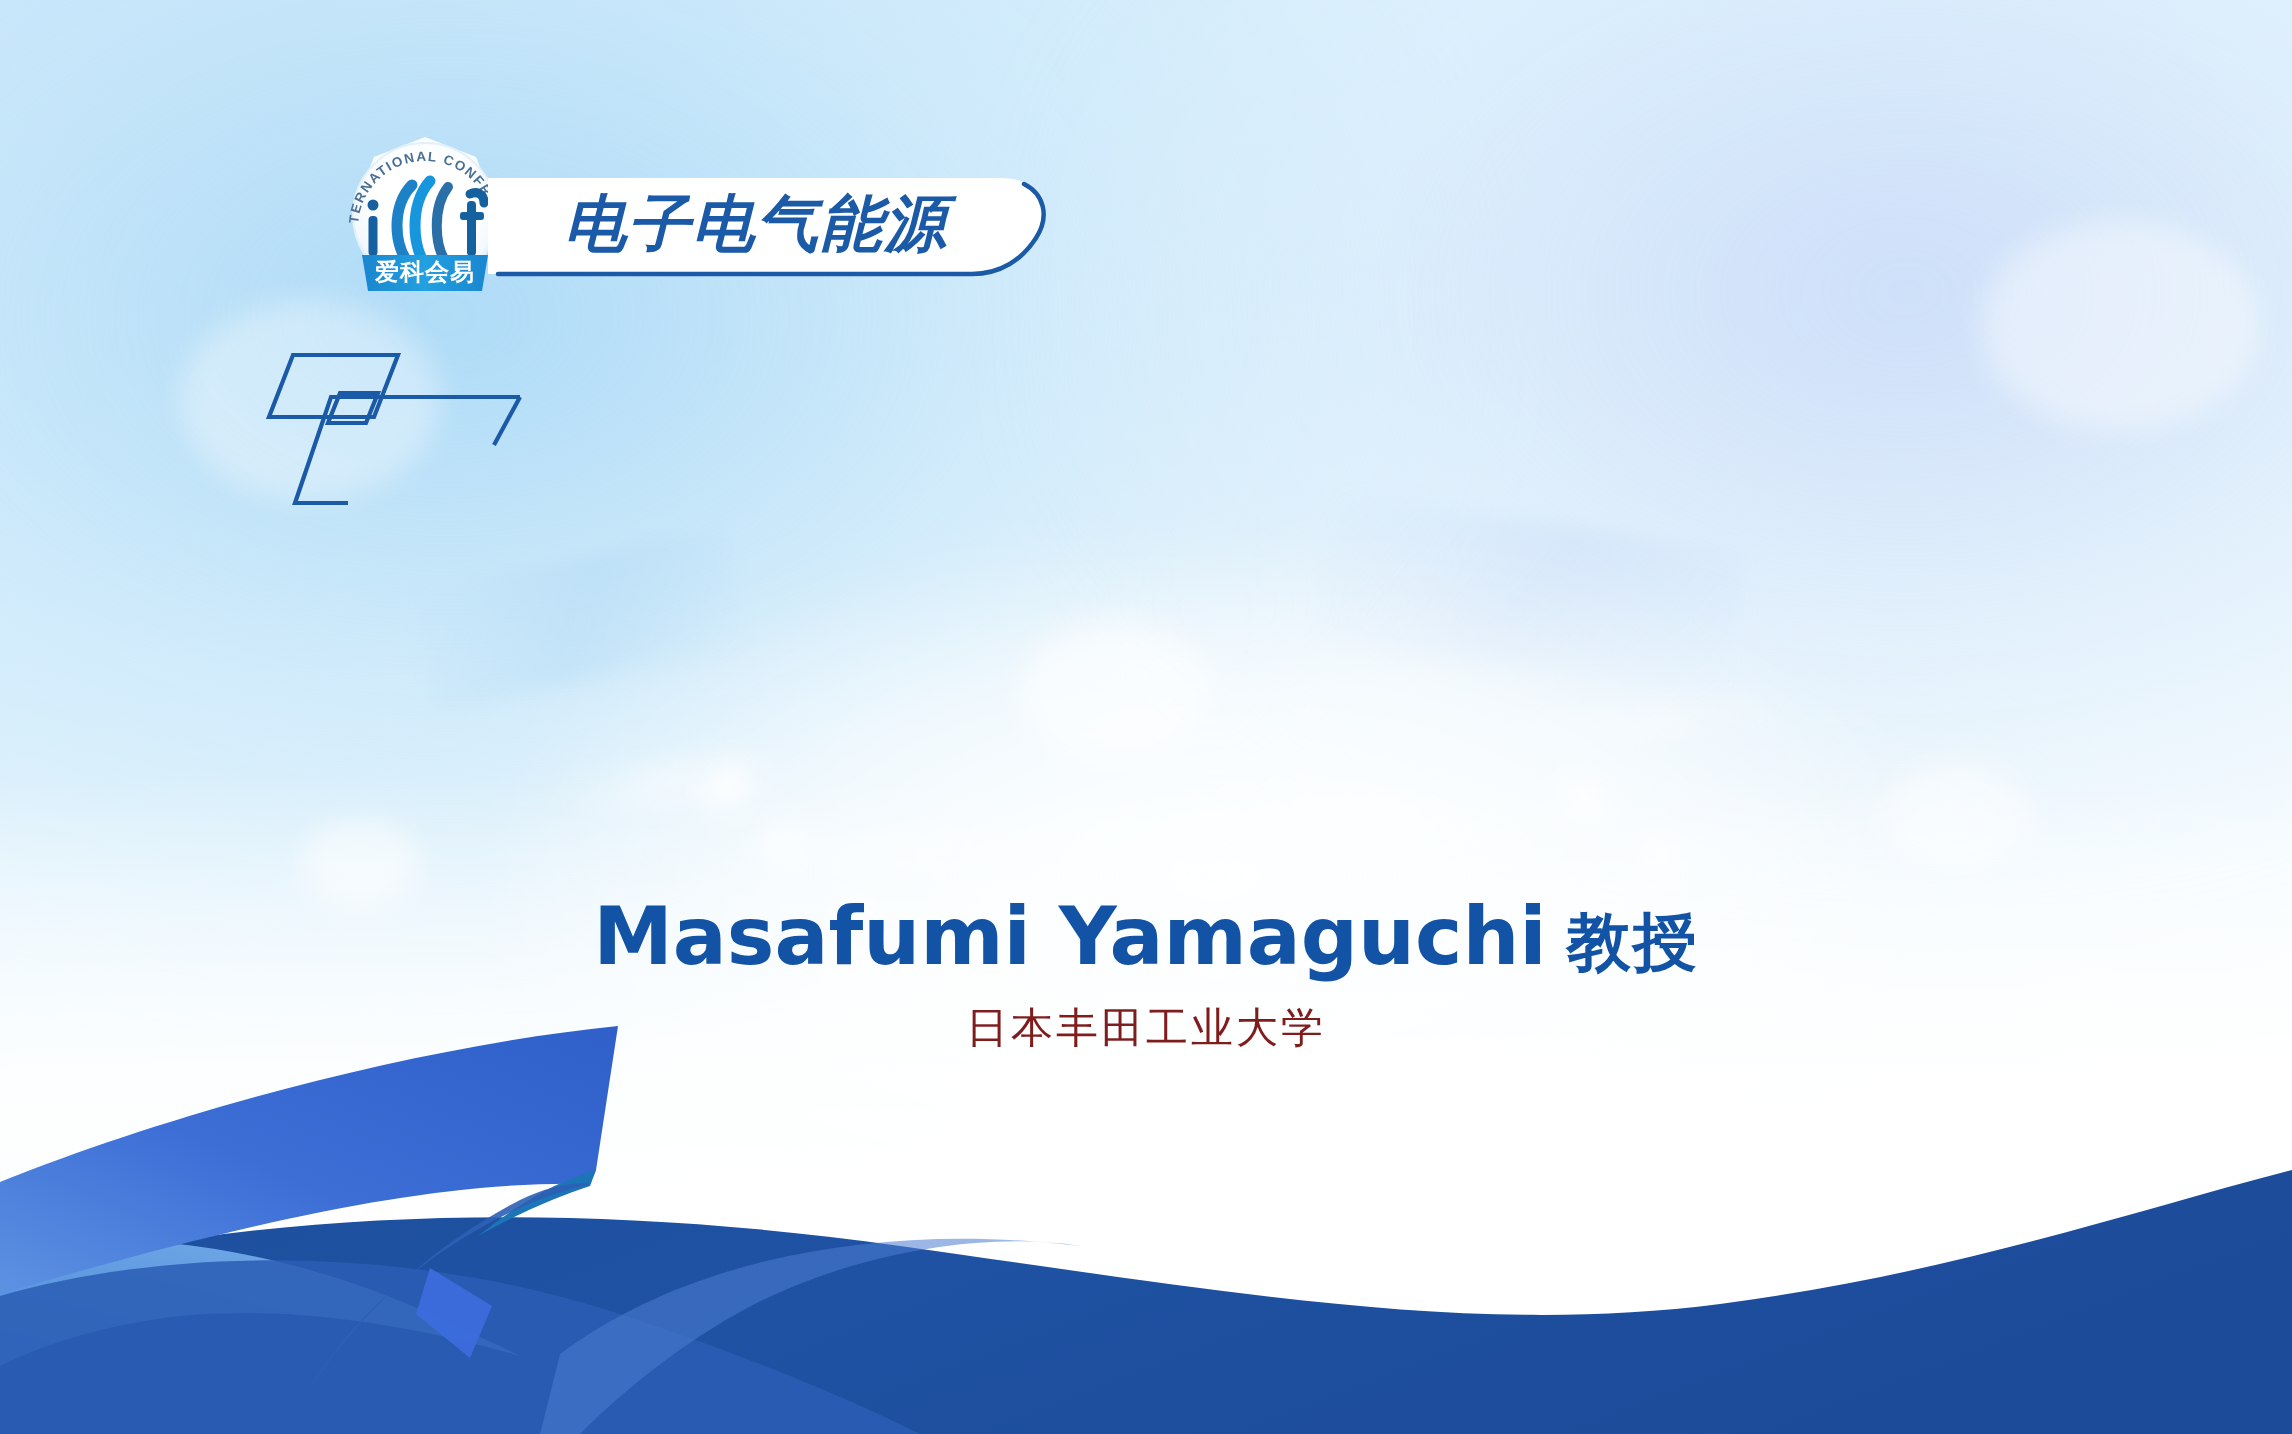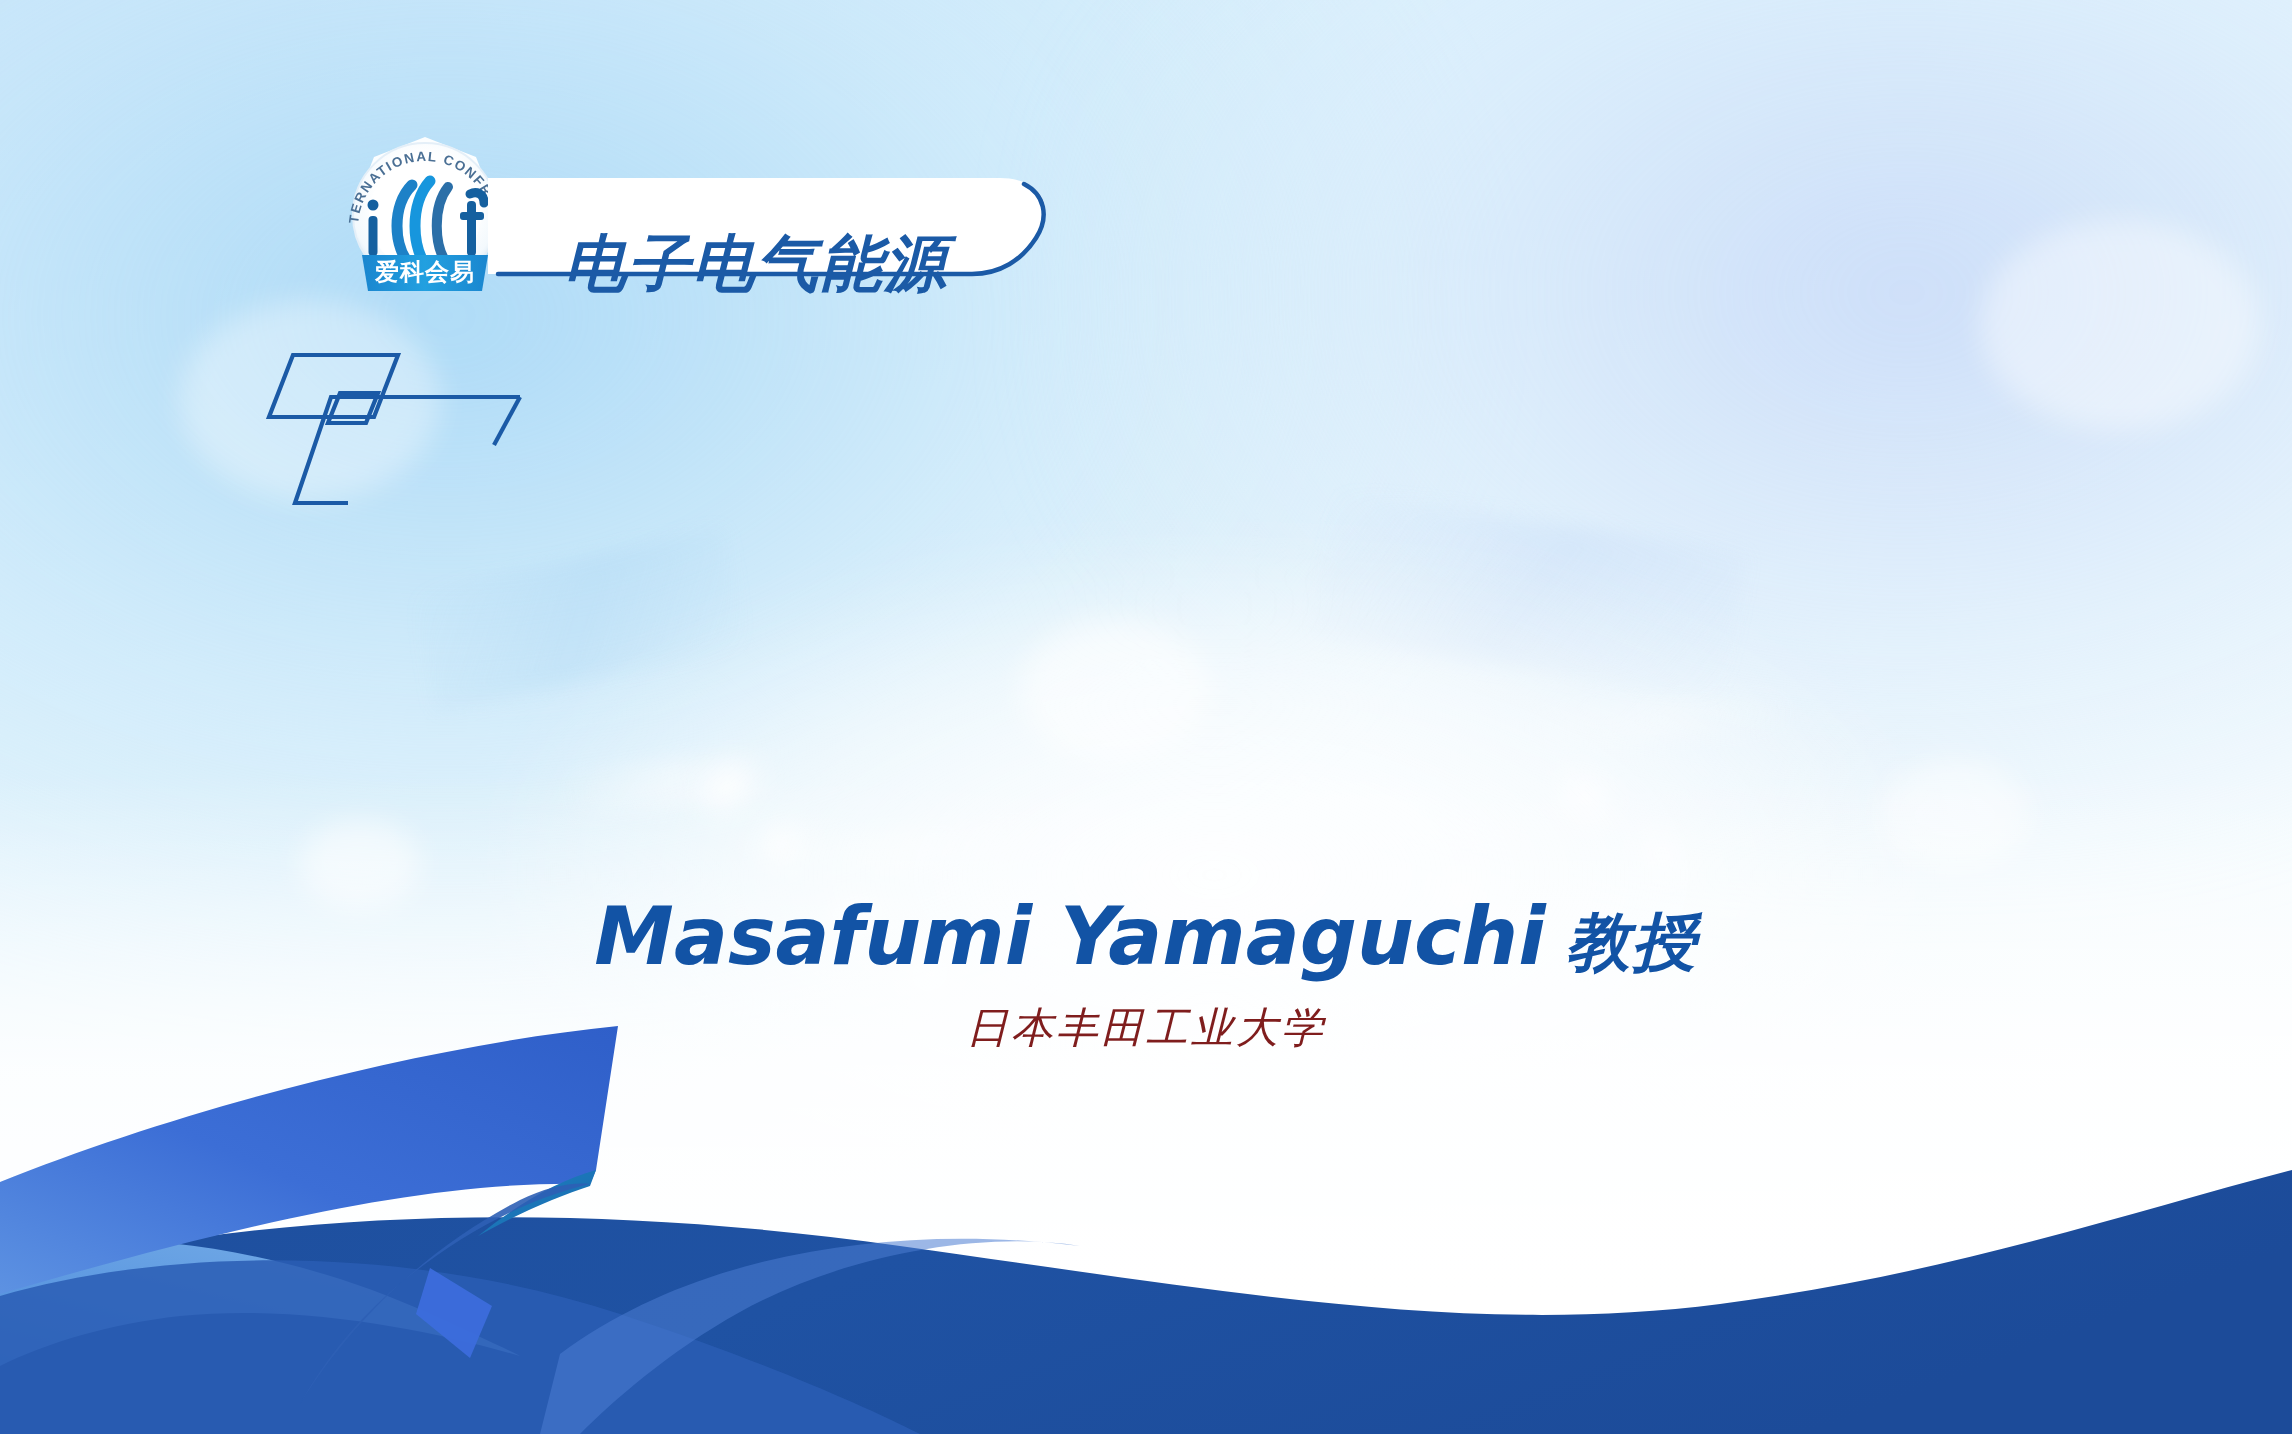--- a/index.html
+++ b/index.html
@@ -91,21 +91,20 @@
     left: 76px;
     top: 50%;
     transform: translateY(-52%);
     font-size: 62px;
     font-weight: 700;
     font-style: italic;
     letter-spacing: 2px;
     color: #1b5aa6;
     font-family: "DejaVu Sans", "Liberation Sans", sans-serif;
     white-space: nowrap;
-    margin-top: 40px;
   }
 
   
   .deco-bracket {
     position: absolute;
     left: 262px;
     top: 345px;
     width: 300px;
     height: 200px;
   }
@@ -127,21 +126,20 @@
     color: #1c5aa4;
     white-space: nowrap;
   }
 
   
   .speaker-block {
     position: absolute;
     left: 0; right: 0;
     top: 890px;
     text-align: center;
-    font-style: italic;
   }
   .speaker-name {
     font-family: "DejaVu Sans", "Liberation Sans", sans-serif;
     font-size: 80px;
     font-weight: 700;
     color: #1253a5;
     letter-spacing: 0px;
     white-space: nowrap;
     display: inline-block;
   }

